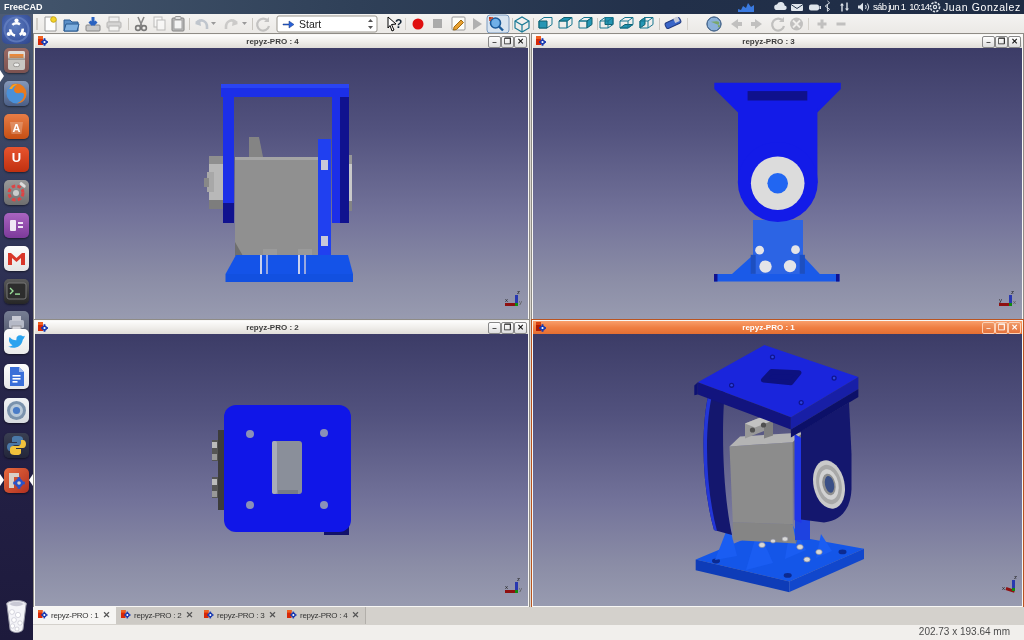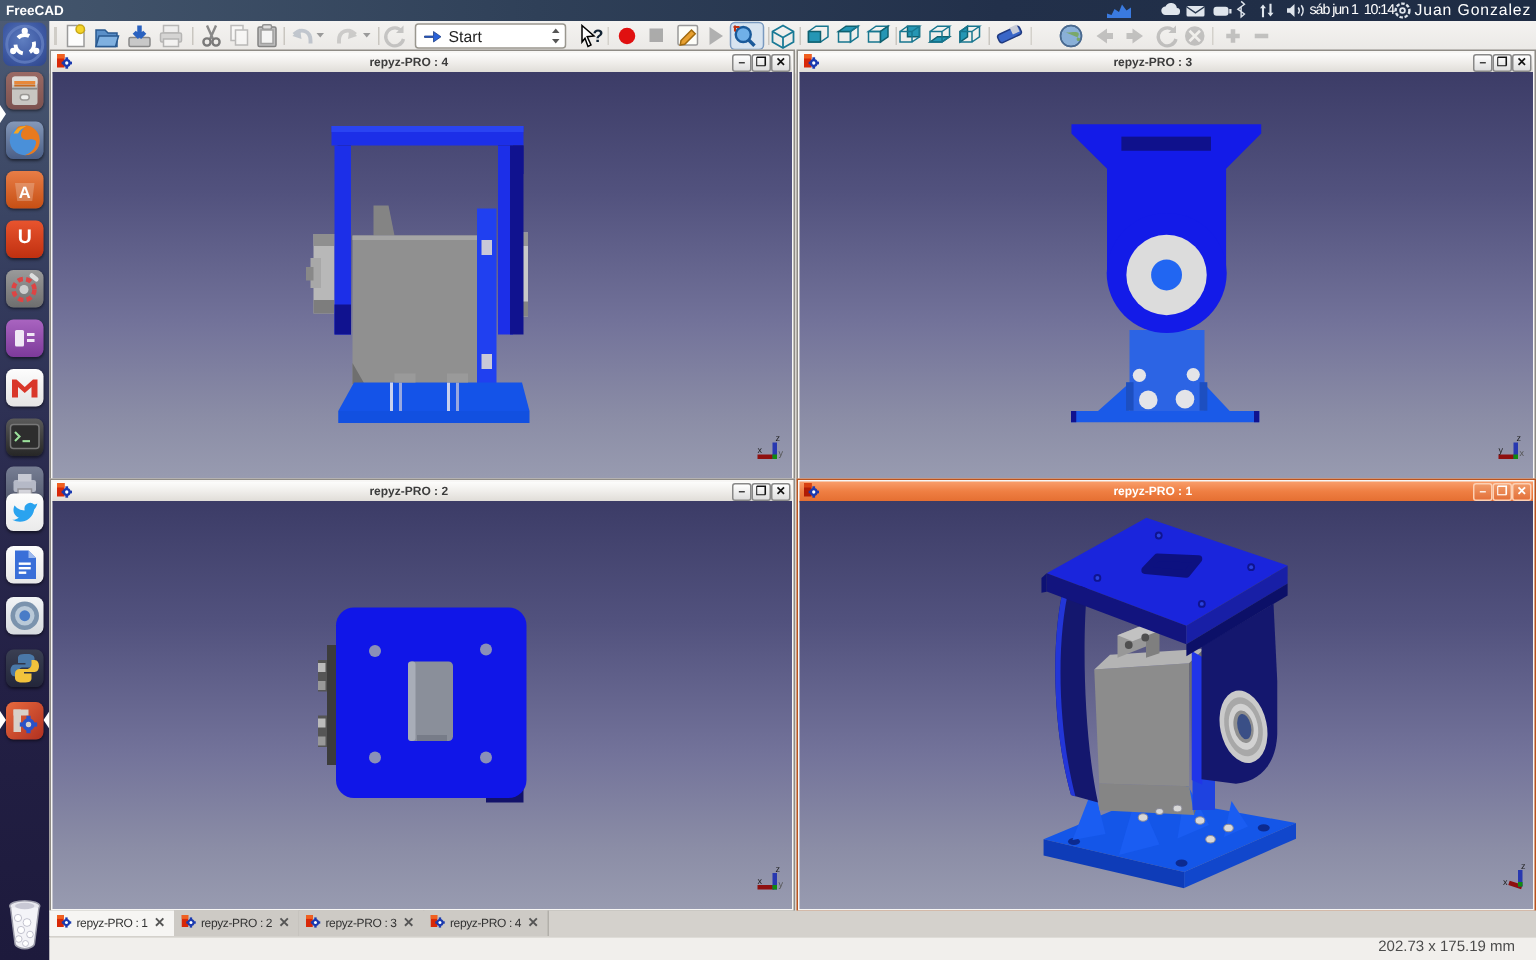--- a/index.html
+++ b/index.html
@@ -673,15 +673,15 @@
             <circle cx="6.3" cy="6" r="2.4"></circle>
             <rect x="5.5" y="2.6" width="1.6" height="1.8"></rect>
             <rect x="5.5" y="7.6" width="1.6" height="1.8"></rect>
             <rect x="3.2" y="5.2" width="1.8" height="1.6"></rect>
             <rect x="7.7" y="5.2" width="1.8" height="1.6"></rect>
           </g>
           <circle cx="6.3" cy="6" r="1" fill="#fff"></circle>
         </svg><span style="margin-left:18px;">repyz-PRO : 4</span><span class="x">✕</span></div>
   </div>
   <div id="status" class="abs">
-      <span style="position:absolute;right:14px;top:1px;font-size:10px;">202.73 x 175.19 mm</span>
+      <span style="position:absolute;right:14px;top:1px;font-size:10px;">202.73 x 193.64 mm</span>
     </div>
 </div>
 
 </body></html>

